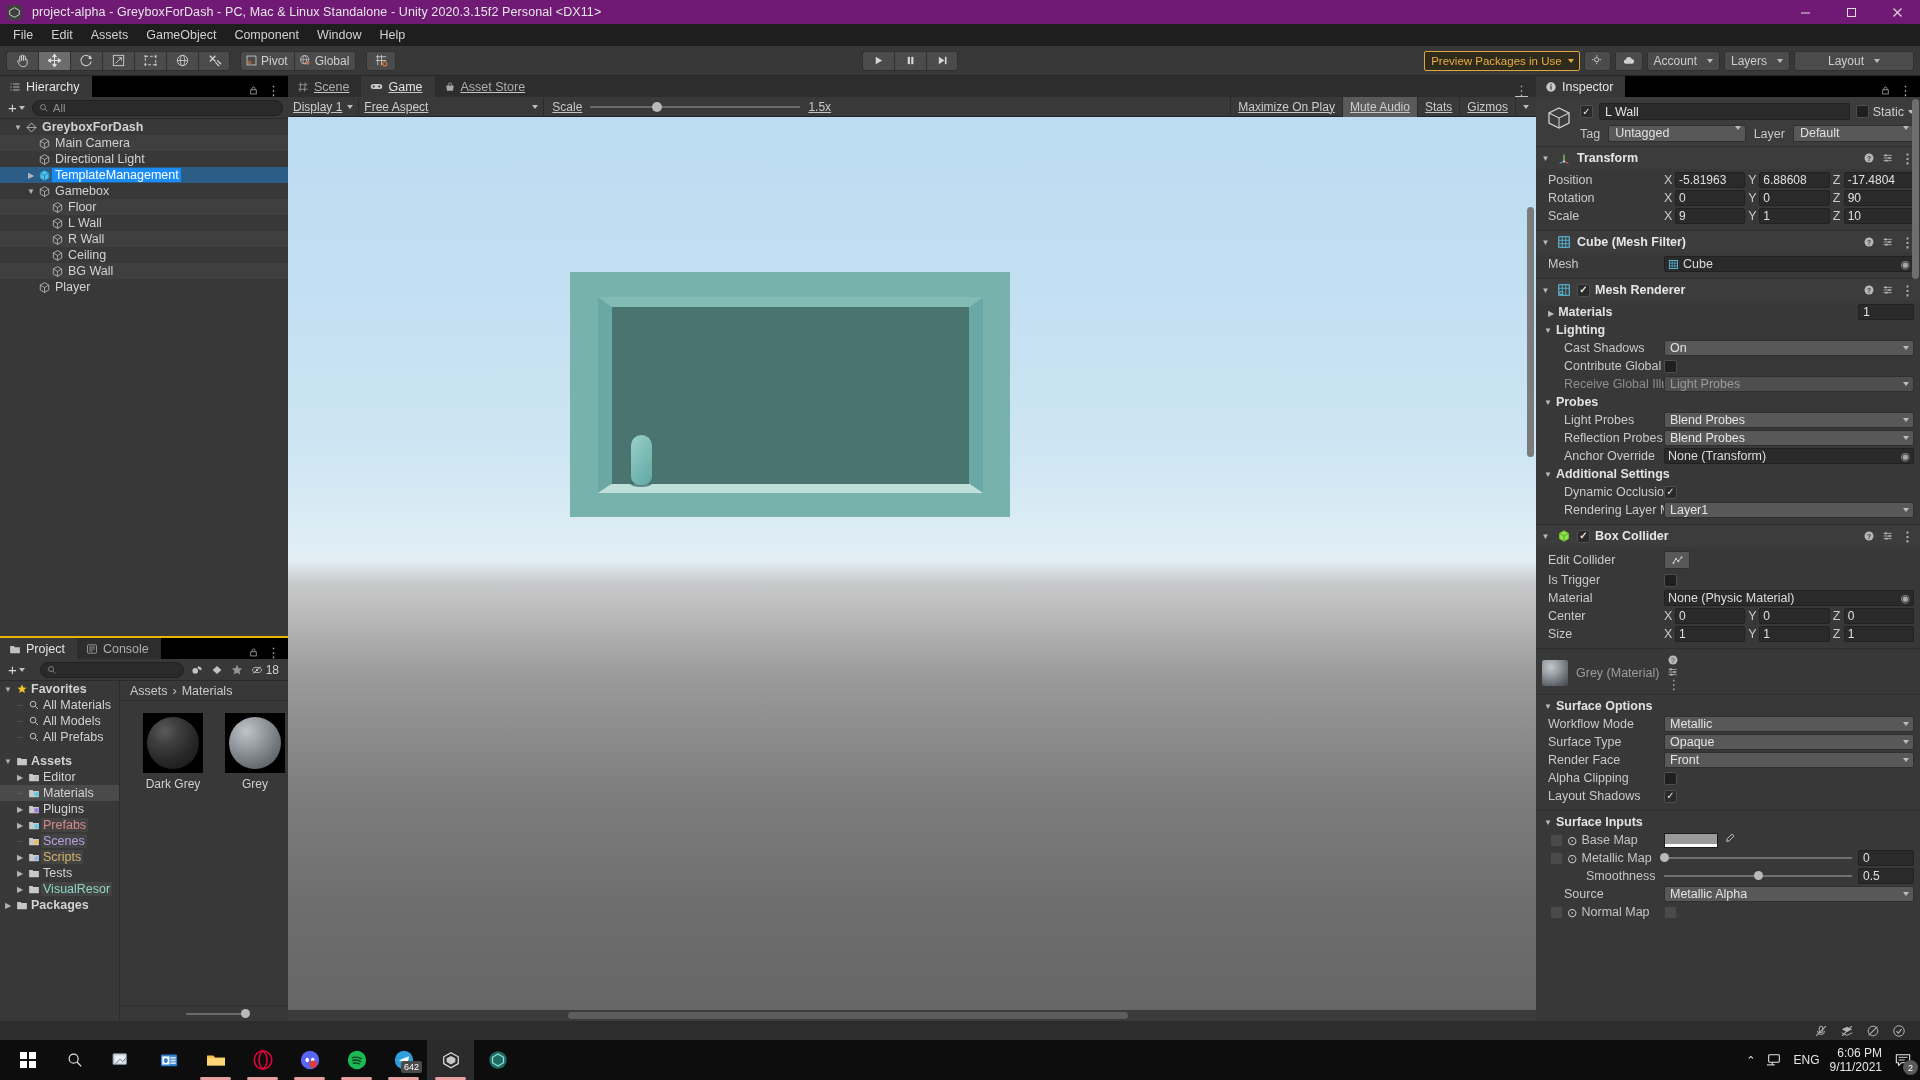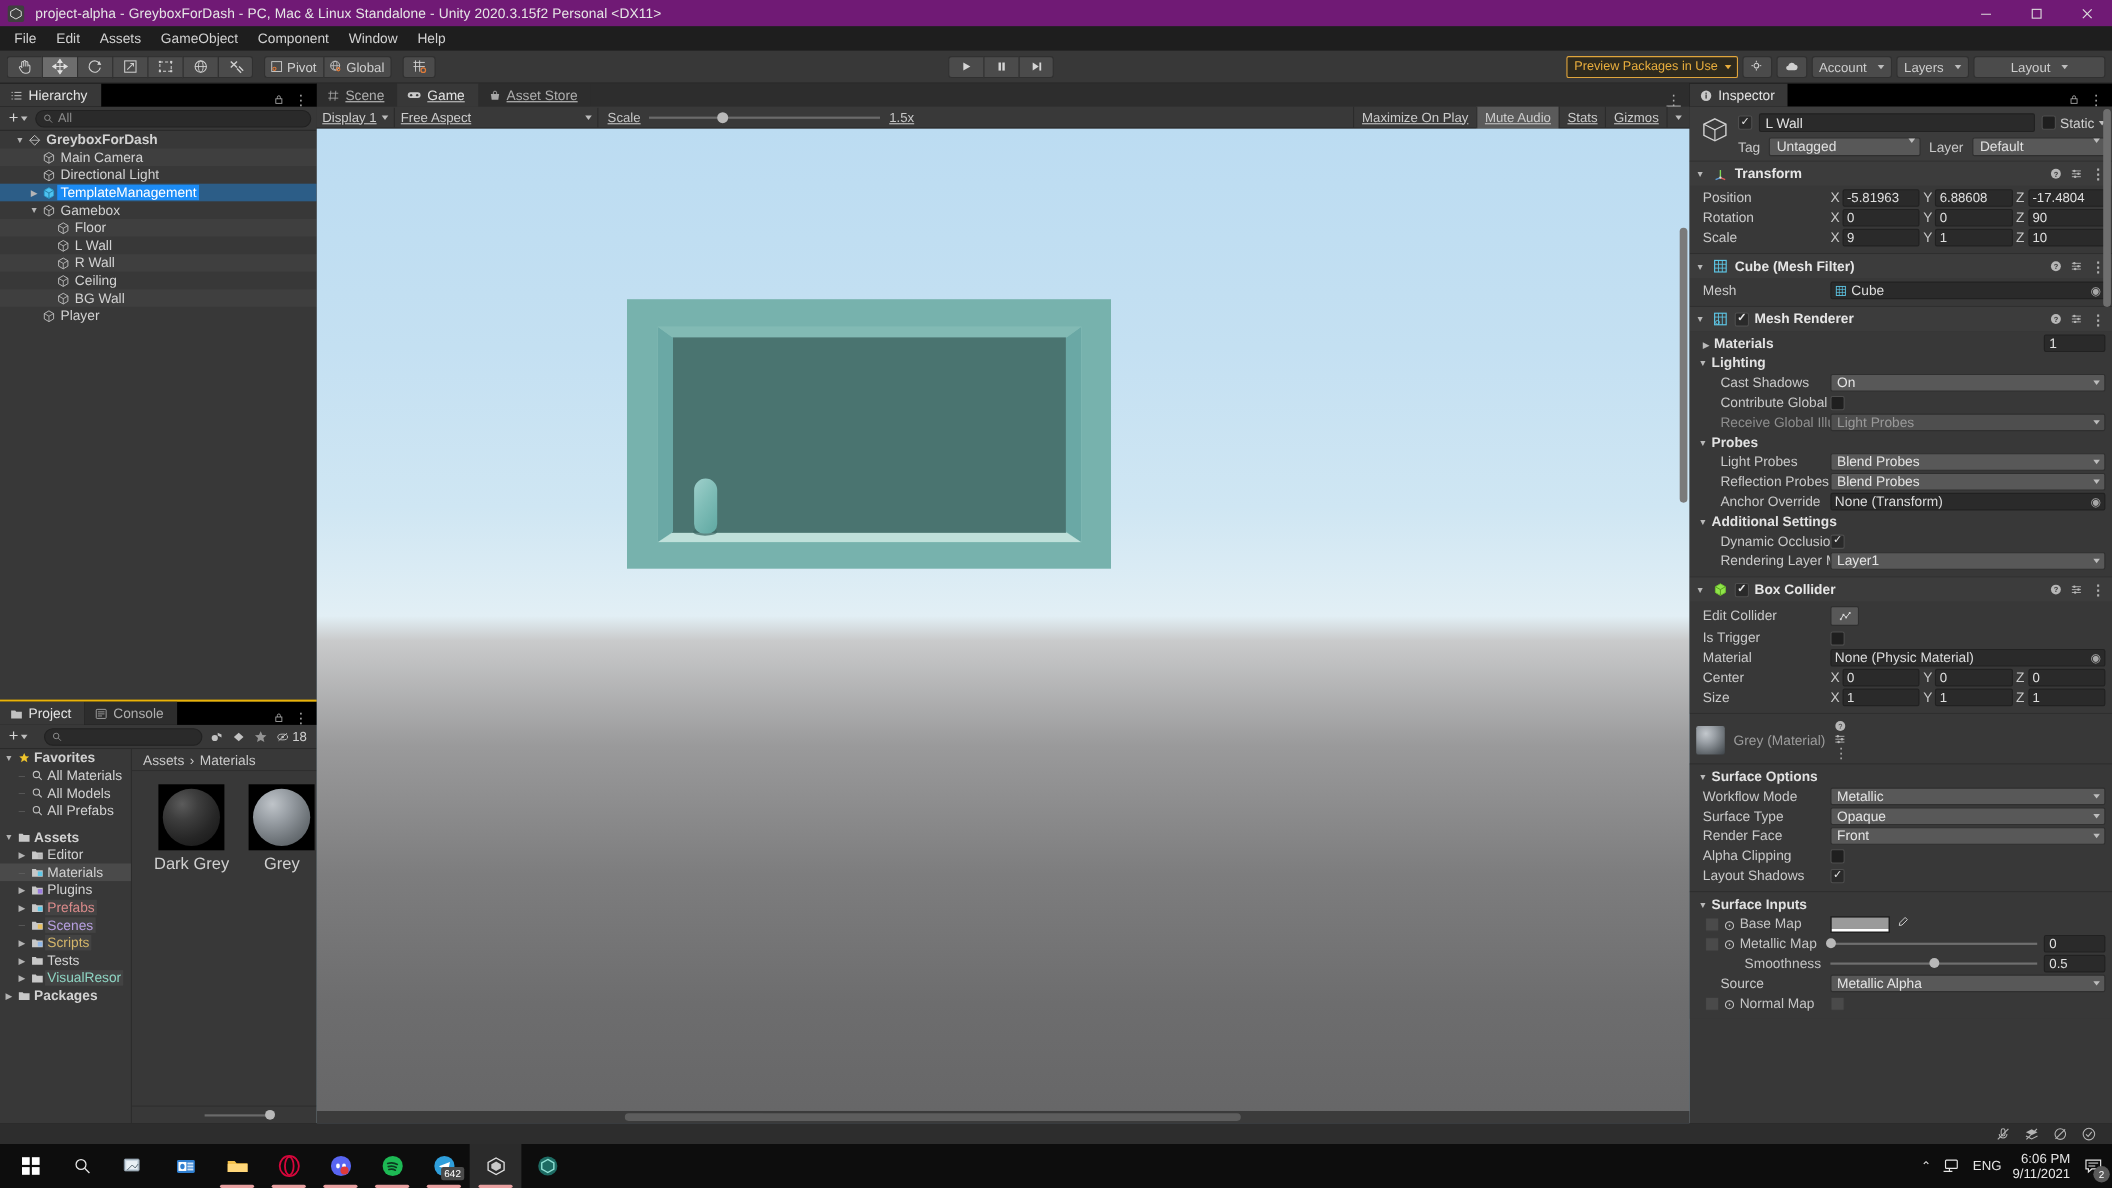--- a/index.html
+++ b/index.html
@@ -201,21 +201,21 @@
     height: 20px; flex: 0 0 20px; display: flex; align-items: center; gap: 5px;
     padding: 0 10px; font-size: 12.5px; color: #c9c9c9; background: #383838;
     border-bottom: 1px solid #2e2e2e;
   }
   .asset-grid { flex: 1; padding: 12px 0 0 20px; display: flex; gap: 16px; align-items: flex-start; background: #383838; }
   .asset-cell { width: 72px; display: flex; flex-direction: column; align-items: center; gap: 4px; }
   .asset-thumb { width: 60px; height: 60px; background: #000; display: flex; align-items: center; justify-content: center; }
   .sphere { width: 52px; height: 52px; border-radius: 50%; }
   .sphere.dark { background: radial-gradient(circle at 34% 27%, #5b5b5b 0%, #3e3e3e 28%, #262626 62%, #141414 100%); }
   .sphere.grey { background: radial-gradient(circle at 34% 27%, #bfc4c9 0%, #9aa0a6 30%, #6e7479 66%, #4a5054 100%); }
-  .asset-name { font-size: 15px; color: #d0d0d0; white-space: nowrap; }
+  .asset-name { font-size: 12px; color: #d0d0d0; white-space: nowrap; }
   .proj-status {
     height: 16px; flex: 0 0 16px; background: #383838; display: flex; align-items: center;
     justify-content: flex-end; padding-right: 40px; border-top: 1px solid #2e2e2e;
   }
   .mini-slider { width: 62px; height: 2px; background: #6a6a6a; position: relative; }
   .mini-knob { position: absolute; right: -2px; top: -4px; width: 9px; height: 9px; border-radius: 50%; background: #b9b9b9; }
 
   
   .insp-body { flex: 1; overflow: hidden; background: #383838; position: relative; }
   .insp-head {

